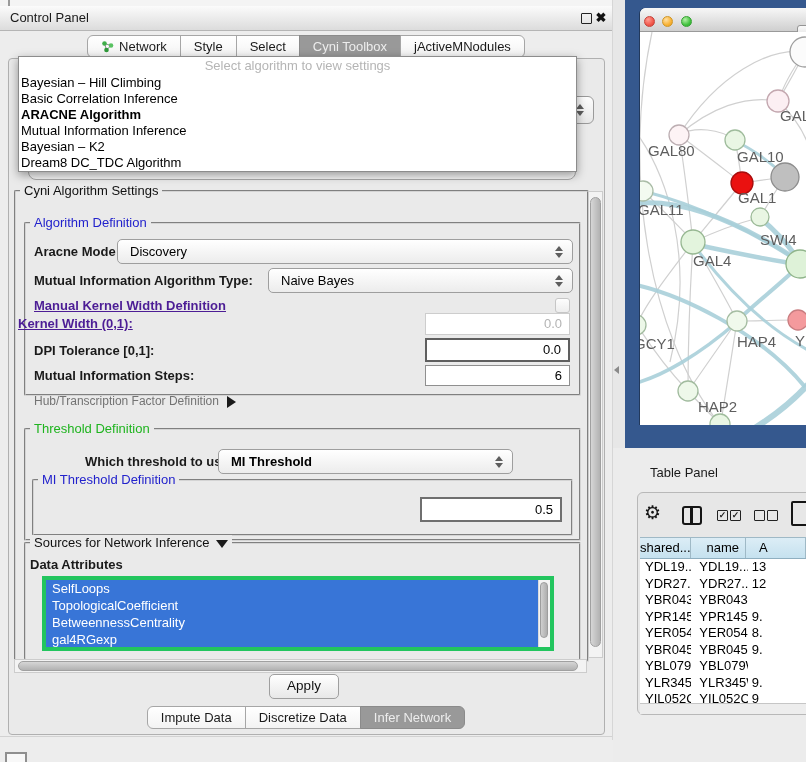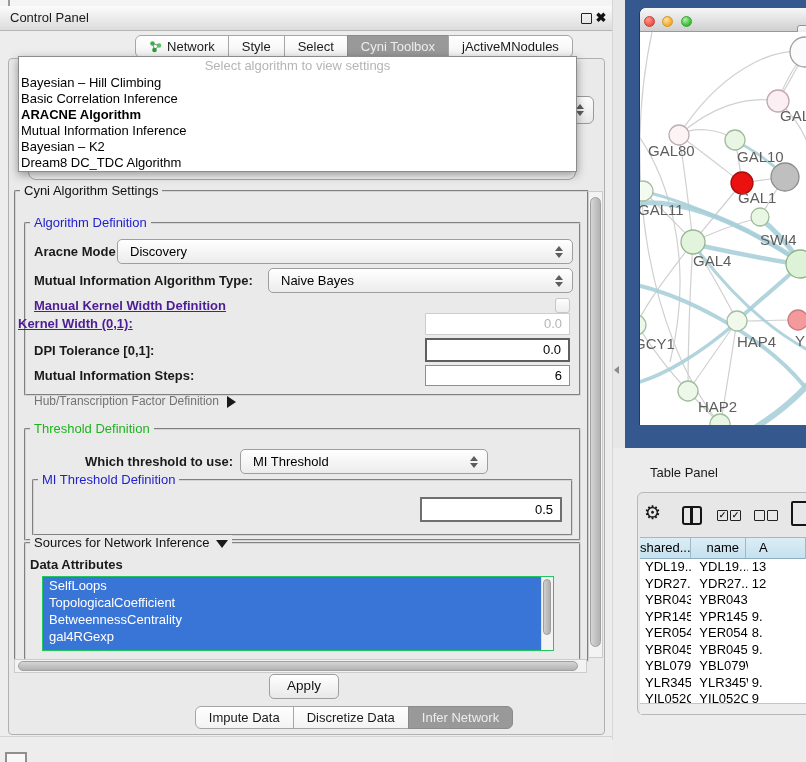--- a/index.html
+++ b/index.html
@@ -9,21 +9,21 @@
 
   
   #cp-topstrip{left:0;top:0;width:612px;height:6px;background:#f4f4f4;border-bottom:1px solid #e0e0e0;}
   #cp-toptick{left:8px;top:0;width:2px;height:6px;background:#9a9a9a;}
   #cp-titlebar{left:0;top:6px;width:612px;height:24px;background:linear-gradient(#fbfbfb,#dcdcdc);
                border-bottom:1px solid #b5b5b5;}
   #cp-title{left:10px;top:6px;height:24px;line-height:24px;font-size:13px;color:#1a1a1a;}
   #cp-float{left:581px;top:13px;width:9px;height:9px;border:1.5px solid #222;border-radius:1px;background:transparent;}
   #cp-close{left:592px;top:8px;width:18px;height:20px;line-height:20px;text-align:center;font-weight:bold;font-size:13px;color:#111;}
 
-  .tabstrip{left:0;width:612px;height:23px;display:flex;justify-content:center;align-items:flex-end;padding-left:48px;}
+  .tabstrip{left:0;width:612px;height:23px;display:flex;justify-content:center;align-items:flex-end;}
   #tabstrip-top{top:35px;}
   #tabstrip-bottom{top:706px;}
   .seg{height:21px;line-height:21px;padding:0 13px;background:linear-gradient(#ffffff,#f3f3f3);
        border:1px solid #a6a6a6;margin-left:-1px;font-size:13px;color:#1a1a1a;display:flex;align-items:center;gap:5px;}
   .seg:first-child{border-radius:6px 0 0 6px;margin-left:0;}
   .seg:last-child{border-radius:0 6px 6px 0;}
   .seg.sel{background:#999999;color:#ededed;border-color:#8b8b8b;}
   .tabicon{display:inline-flex;width:13px;height:13px;}
 
   #cp-box{left:8px;top:58px;width:595px;height:675px;background:#eaeaea;border:1px solid #b0b0b0;border-radius:4px;}
@@ -64,21 +64,21 @@
   #lbl-dpi{left:34px;top:339px;height:23px;line-height:23px;}
   #lbl-steps{left:34px;top:365px;height:21px;line-height:21px;}
   #lbl-which{left:85px;top:449px;height:25px;line-height:25px;}
   #lbl-mithresh{left:44px;top:498px;height:24px;line-height:24px;}
   #lbl-dataattr{left:30px;top:557px;height:16px;line-height:16px;}
 
   .combo{border:1px solid #9e9e9e;border-radius:5px;background:linear-gradient(#ffffff,#ececec);
          line-height:23px;padding-left:12px;box-sizing:border-box;font-size:13px;color:#000;}
   #combo-aracne{left:117px;top:239px;width:456px;height:25px;}
   #combo-mitype{left:268px;top:268px;width:305px;height:25px;}
-  #combo-which{left:240px;top:449px;width:248px;height:25px;}
+  #combo-which{left:218px;top:449px;width:295px;height:25px;font-weight:bold;}
   .stepper{position:absolute;right:8px;top:50%;margin-top:-7px;width:9px;height:14px;}
   .stepper:before{content:"";position:absolute;left:0;top:1px;border-left:4px solid transparent;
                   border-right:4px solid transparent;border-bottom:5px solid #5d5d5d;}
   .stepper:after{content:"";position:absolute;left:0;bottom:1px;border-left:4px solid transparent;
                  border-right:4px solid transparent;border-top:5px solid #5d5d5d;}
 
   .field{background:#ffffff;text-align:right;box-sizing:border-box;font-size:13px;}
   #fld-kernel{left:425px;top:313px;width:145px;height:22px;line-height:20px;border:1px solid #cdcdcd;
               color:#b4b4b4;padding-right:7px;}
   #fld-dpi{left:425px;top:338px;width:145px;height:24px;line-height:20px;border:2px solid #5f5f5f;
@@ -89,21 +89,21 @@
                 color:#000;padding-right:7px;}
   #cb-manual{left:555px;top:298px;width:13px;height:13px;border:1.5px solid #c6c6c6;border-radius:3px;
              background:linear-gradient(#fdfdfd,#ededed);}
 
   #hub-row{left:34px;top:392px;height:18px;line-height:18px;font-size:12px;color:#737373;}
   .tri-right{display:inline-block;margin-left:8px;border-top:6px solid transparent;border-bottom:6px solid transparent;
              border-left:9px solid #1a1a1a;vertical-align:middle;}
   .tri-down{display:inline-block;margin-left:6px;border-left:6px solid transparent;border-right:6px solid transparent;
             border-top:8px solid #1a1a1a;vertical-align:middle;}
 
-  #attr-list{left:42px;top:576px;width:512px;height:75px;background:#ffffff;border:1px solid #22c55e;
+  #attr-list{left:42px;top:576px;width:512px;height:75px;background:#ffffff;border:4px solid #22c55e;
              overflow:hidden;box-sizing:border-box;}
   .litem{height:17px;line-height:17px;padding-left:6px;font-size:13px;color:#000;white-space:nowrap;width:499px;}
   .litem.sel{background:#3875d7;color:#ffffff;}
   #attr-scroll{position:absolute;right:0;top:0;width:11px;height:73px;background:#f4f4f4;border-left:1px solid #dcdcdc;}
   #attr-thumb{position:absolute;left:1px;top:2px;width:8px;height:56px;border-radius:4px;
               background:linear-gradient(90deg,#cfcfcf,#aeaeae);border:1px solid #9d9d9d;box-sizing:border-box;}
 
   
   #vscroll{left:588px;top:191px;width:15px;height:467px;background:#f3f3f3;border:1px solid #cccccc;box-sizing:border-box;}
   #vthumb{left:590px;top:197px;width:11px;height:450px;border-radius:6px;

